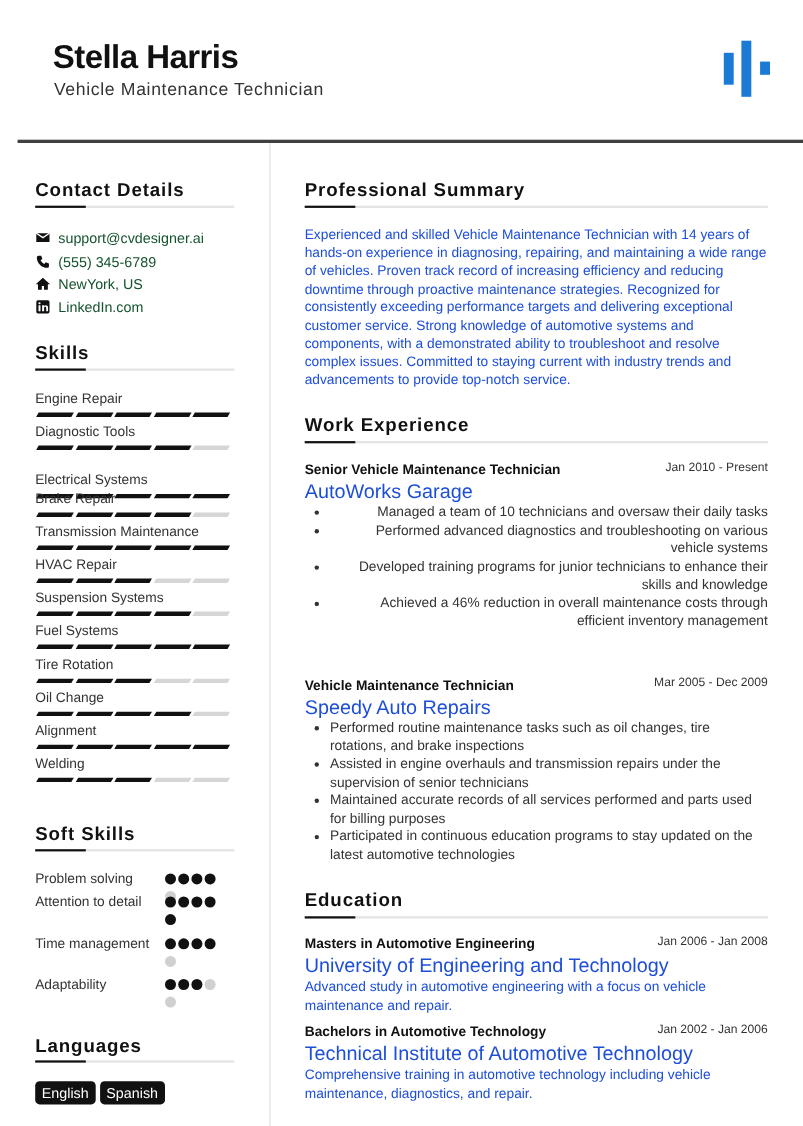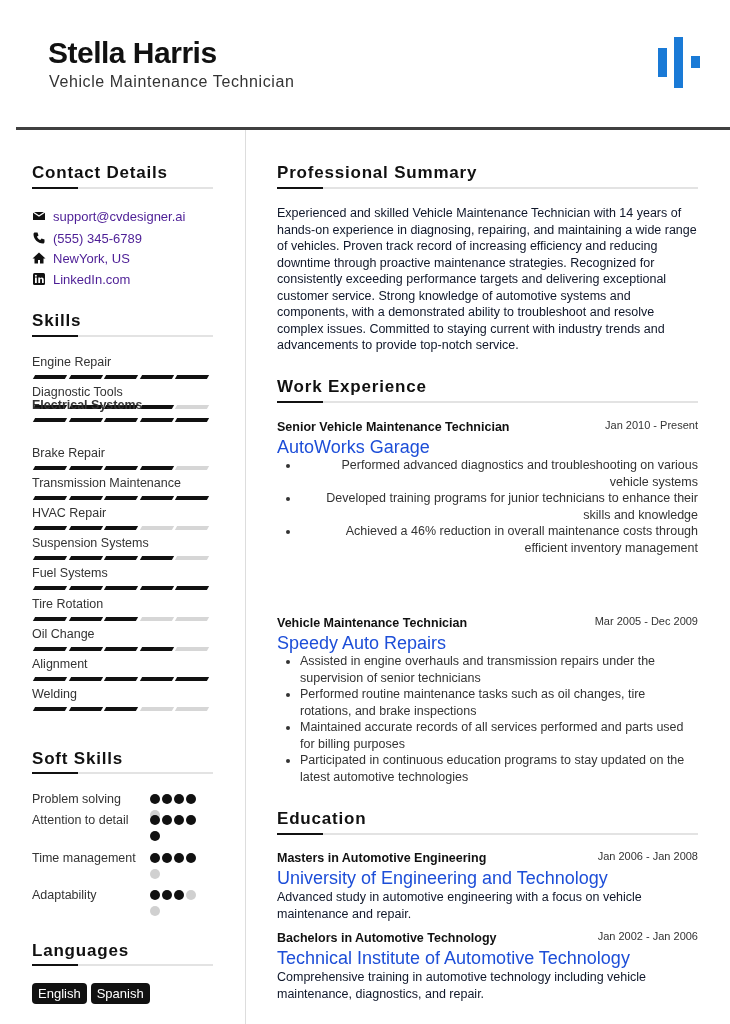--- a/index.html
+++ b/index.html
@@ -11,40 +11,40 @@
   .title { position: absolute; left: 33px; top: 73px; font-size: 16px; color: #333; letter-spacing: 0.6px; }
   .logo { position: absolute; left: 642px; top: 37px; width: 44px; height: 52px; }
   .logo span { position: absolute; background: #1a7ad6; display: block; }
 
   .vdivider { position: absolute; left: 245px; top: 130px; width: 1px; height: 894px; background: #ddd; }
 
   .sec-head { position: absolute; font-size: 17px; font-weight: bold; color: #111; letter-spacing: 0.8px; }
   .sec-rule { position: absolute; height: 2px; background: #e3e3e3; }
   .sec-rule::before { content: ""; position: absolute; left: 0; top: -0.5px; width: 46px; height: 2.5px; background: #111; }
 
-  .contact-item { position: absolute; left: 32px; display: flex; align-items: center; font-size: 13px; color: #4c1d95; height: 16px; }
+  .contact-item { position: absolute; left: 32px; display: flex; align-items: center; font-size: 13px; color: #14532d; height: 16px; }
   .contact-item .ico { width: 14px; height: 14px; margin-right: 7px; display: inline-block; }
 
   .skill { position: absolute; left: 32px; width: 181px; }
   .skill .lbl { font-size: 12.5px; color: #333; height: 15px; line-height: 15px; }
   .skill .bar { position: absolute; left: 2px; top: 20px; display: flex; }
   .skill .seg { width: 32px; height: 4px; margin-right: 3.5px; transform: skewX(-30deg); background: #111; }
   .skill .seg.off { background: #d6d6d6; }
 
   .soft { position: absolute; left: 32px; width: 181px; }
   .soft .lbl { font-size: 12.5px; color: #333; line-height: 16.5px; width: 110px; }
   .soft .dots { position: absolute; left: 118px; top: 3px; width: 50px; display: flex; flex-wrap: wrap; }
   .soft .dot { width: 10px; height: 10px; border-radius: 50%; background: #111; margin-right: 2px; margin-bottom: 6px; }
   .soft .dot.off { background: #d0d0d0; }
 
   .langs { position: absolute; left: 32px; top: 983px; display: flex; }
   .lang { background: #111; color: #fff; font-size: 13px; padding: 3px 6px; border-radius: 4px; margin-right: 4px; height: 21px; line-height: 15px; }
 
   .right { position: absolute; left: 277px; width: 421px; }
-  .para { font-size: 12.5px; line-height: 16.5px; color: #0f172a; }
+  .para { font-size: 12.5px; line-height: 16.5px; color: #1d4ed8; }
   .job-title { font-size: 12.5px; font-weight: bold; color: #111; position: absolute; left: 0; }
   .job-date { font-size: 11px; color: #333; position: absolute; right: 0; }
   .job-co { font-size: 18px; color: #1d4ed8; position: absolute; left: 0; }
   .bullets { position: absolute; left: 0; width: 421px; list-style: none; }
   .bullets li { font-size: 12.5px; line-height: 16.5px; color: #333; position: relative; padding-left: 23px; }
   .bullets li::before { content: ""; position: absolute; left: 9px; top: 7px; width: 4px; height: 4px; border-radius: 50%; background: #333; }
 </style>
 </head>
 <body>
 
@@ -108,21 +108,21 @@
     <div class="skill" style="top: 385.2px;">
       <div class="lbl">Diagnostic Tools</div>
       <div class="bar">
         <span class="seg"></span>
         <span class="seg"></span>
         <span class="seg"></span>
         <span class="seg"></span>
         <span class="seg off"></span>
       </div>
     </div>
-    <div class="skill" style="top: 398px; font-weight: bold;">
+    <div class="skill" style="top: 429px;">
       <div class="lbl">Electrical Systems</div>
       <div class="bar">
         <span class="seg"></span>
         <span class="seg"></span>
         <span class="seg"></span>
         <span class="seg"></span>
         <span class="seg"></span>
       </div>
     </div>
     <div class="skill" style="top: 445.6px;">
@@ -274,33 +274,34 @@
 <div class="right para" style="top:205px;">Experienced and skilled Vehicle Maintenance Technician with 14 years of hands-on experience in diagnosing, repairing, and maintaining a wide range of vehicles. Proven track record of increasing efficiency and reducing downtime through proactive maintenance strategies. Recognized for consistently exceeding performance targets and delivering exceptional customer service. Strong knowledge of automotive systems and components, with a demonstrated ability to troubleshoot and resolve complex issues. Committed to staying current with industry trends and advancements to provide top-notch service.</div>
 
 <div class="sec-head" style="left:277px;top:377px;">Work Experience</div>
 <div class="sec-rule" style="left:277px;top:401px;width:421px;"></div>
 
 <div class="right" style="top:419px;height:190px;text-align:right;">
   <div class="job-title" style="top:1px;">Senior Vehicle Maintenance Technician</div>
   <div class="job-date" style="top:0;">Jan 2010 - Present</div>
   <div class="job-co" style="top:18px;">AutoWorks Garage</div>
   <ul class="bullets" style="top:38px;">
+    <li>Managed a team of 10 technicians and oversaw their daily tasks</li>
     <li>Performed advanced diagnostics and troubleshooting on various vehicle systems</li>
     <li>Developed training programs for junior technicians to enhance their skills and knowledge</li>
     <li>Achieved a 46% reduction in overall maintenance costs through efficient inventory management</li>
   </ul>
 </div>
 
 <div class="right" style="top:615px;height:175px;">
   <div class="job-title" style="top:1px;">Vehicle Maintenance Technician</div>
   <div class="job-date" style="top:0;">Mar 2005 - Dec 2009</div>
   <div class="job-co" style="top:18px;">Speedy Auto Repairs</div>
   <ul class="bullets" style="top:38px;">
+    <li>Performed routine maintenance tasks such as oil changes, tire rotations, and brake inspections</li>
     <li>Assisted in engine overhauls and transmission repairs under the supervision of senior technicians</li>
-    <li>Performed routine maintenance tasks such as oil changes, tire rotations, and brake inspections</li>
     <li>Maintained accurate records of all services performed and parts used for billing purposes</li>
     <li>Participated in continuous education programs to stay updated on the latest automotive technologies</li>
   </ul>
 </div>
 
 <div class="sec-head" style="left:277px;top:809px;">Education</div>
 <div class="sec-rule" style="left:277px;top:833px;width:421px;"></div>
 
 <div class="right" style="top:850px;height:75px;">
   <div class="job-title" style="top:1px;">Masters in Automotive Engineering</div>

